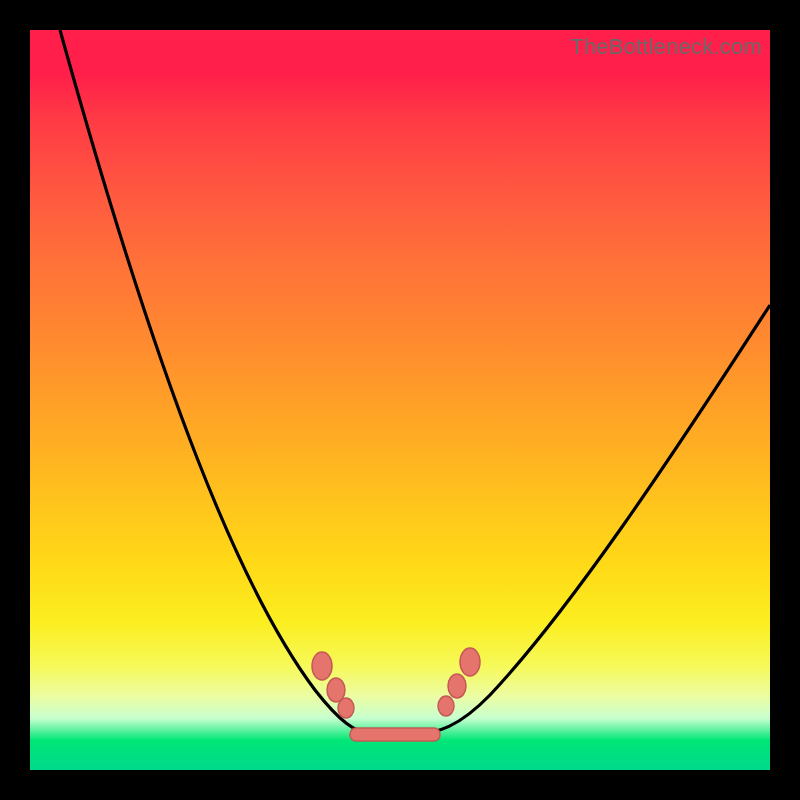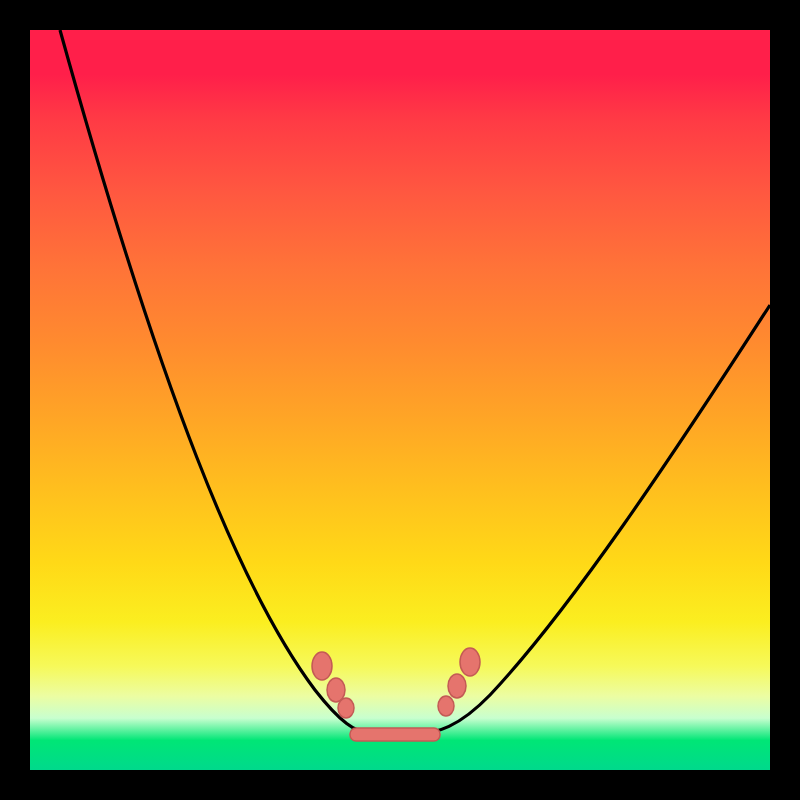--- a/index.html
+++ b/index.html
@@ -67,20 +67,21 @@
     stroke-width: 1.5;
   }
 </style>
 </head>
 <body>
 
 <div class="frame">
   <div class="plot-area">
     <div class="gradient-bg"></div>
 
+    <div class="watermark">TheBottleneck.com</div>
 
     <svg class="curves" viewBox="0 0 740 740" preserveAspectRatio="none">
 
       <path fill="none" stroke="#000" stroke-width="3.2" d="M 30 0 C 130 360, 210 560, 285 660 C 310 692, 326 703, 340 703"></path>
 
       <path fill="none" stroke="#000" stroke-width="3.2" d="M 740 275 C 640 430, 540 580, 460 665 C 428 698, 406 703, 390 703"></path>
 
       <line x1="340" y1="703" x2="390" y2="703" stroke="#000" stroke-width="3.2"></line>
 
       <rect class="marker" x="320" y="698" width="90" height="13" rx="6"></rect>

